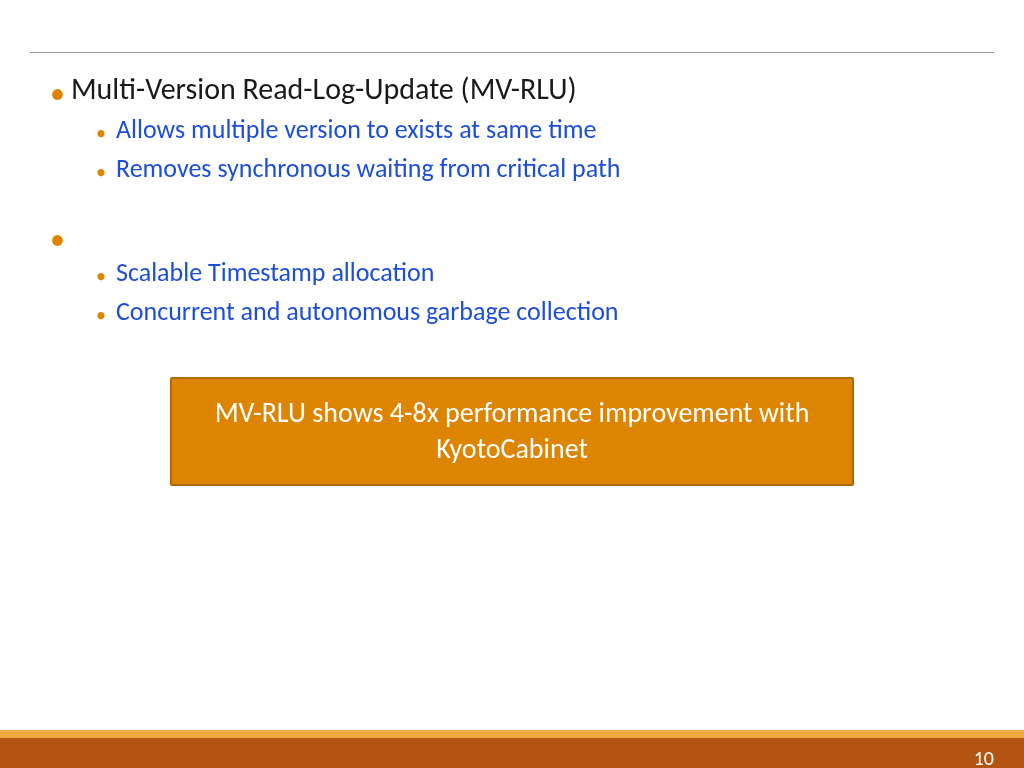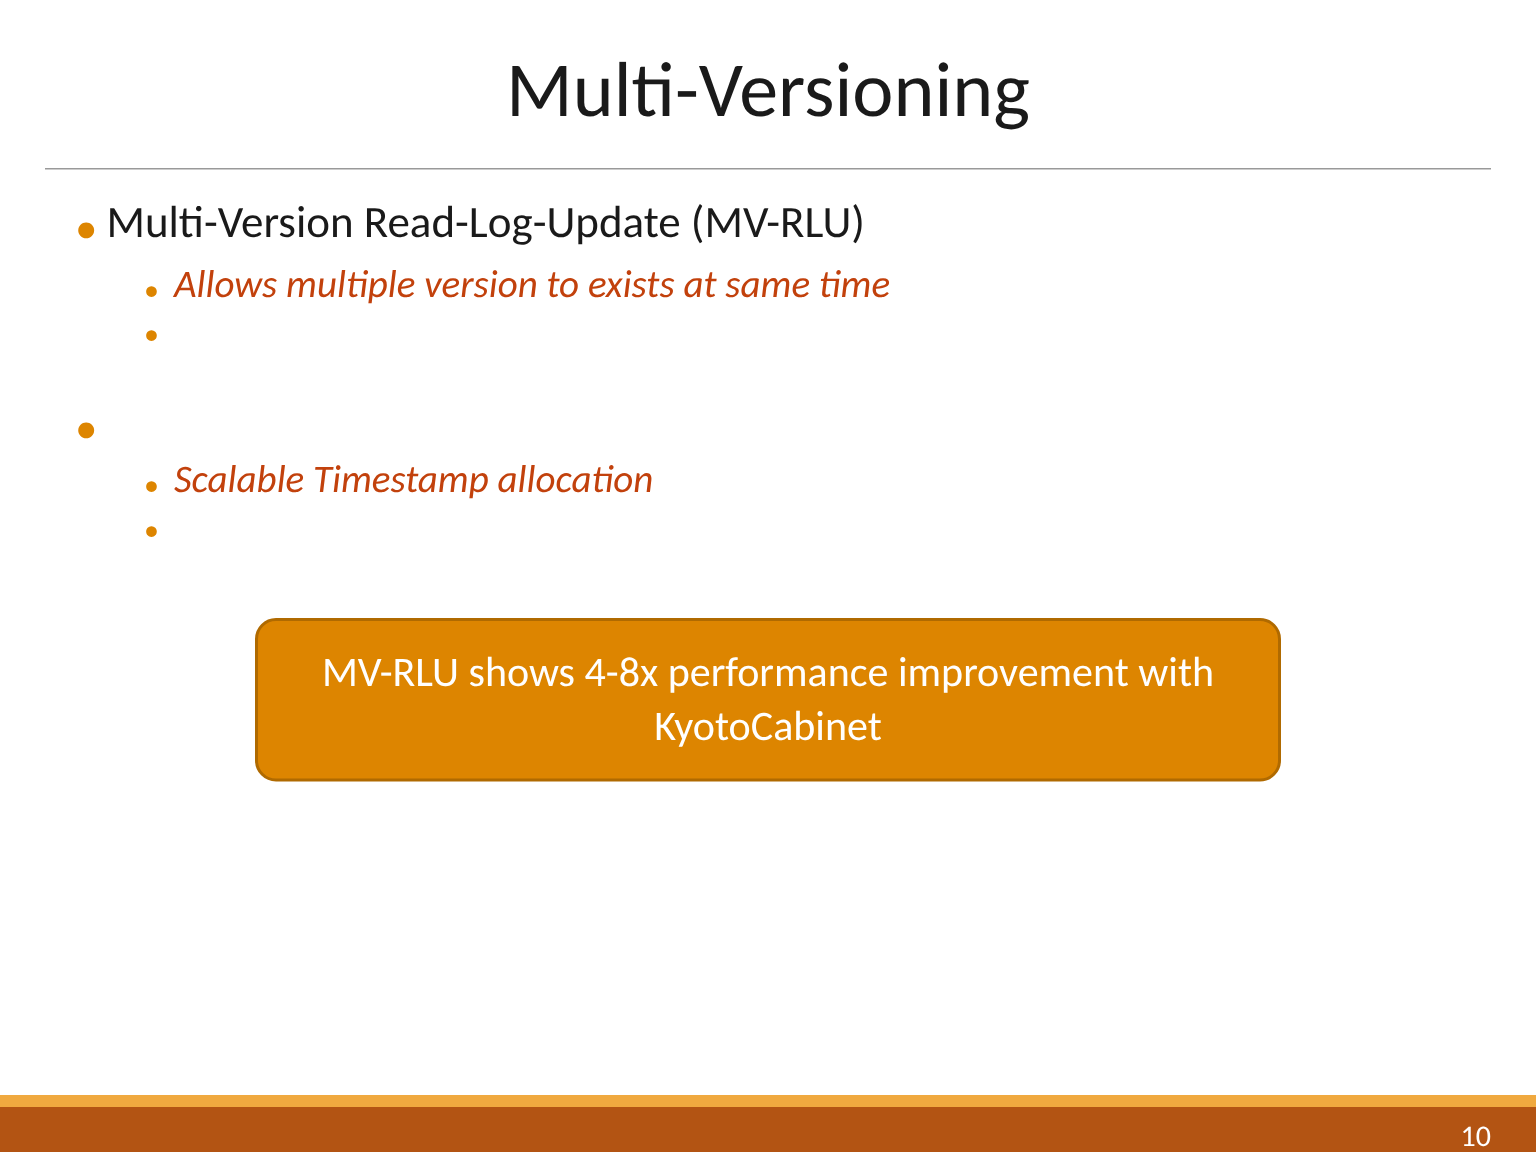--- a/index.html
+++ b/index.html
@@ -59,31 +59,30 @@
     .bullet-l2-marker {
       color: #dd8500;
       font-size: 20px;
       line-height: 1;
       margin-right: 10px;
       position: relative;
       top: 2px;
     }
     .bullet-l2-text {
       font-size: 26px;
-      color: #c2410c;
+      color: #1d4ed8;
       line-height: 1.25;
-      font-style: italic;
     }
     .section-gap {
       height: 20px;
     }
     .callout {
       background: #dd8500;
       border: 2px solid #b06a00;
-      border-radius: 14px;
+      border-radius: 2px;
       color: #ffffff;
       text-align: center;
       padding: 16px 30px;
       margin: 50px 120px 0 120px;
     }
     .callout-text {
       font-size: 28px;
       line-height: 1.3;
     }
     .footer-stripe {
@@ -107,49 +106,50 @@
     }
     .page-num {
       color: #ffffff;
       font-size: 20px;
     }
   </style>
 </head>
 <body>
 
 <div class="title-container">
-  <div class="title-line2">Multi-Versioning</div>
 </div>
 <hr class="title-underline">
 
 <div class="content">
 
   <div class="bullet-l1">
     <span class="bullet-l1-marker">•</span>
     <span class="bullet-l1-text">Multi-Version Read-Log-Update (MV-RLU)</span>
   </div>
   <div class="bullet-l2">
     <span class="bullet-l2-marker">•</span>
     <span class="bullet-l2-text">Allows multiple version to exists at same time</span>
   </div>
   <div class="bullet-l2">
     <span class="bullet-l2-marker">•</span>
+    <span class="bullet-l2-text">Removes synchronous waiting from critical path</span>
   </div>
 
   <div class="section-gap"></div>
 
   <div class="bullet-l1">
     <span class="bullet-l1-marker">•</span>
   </div>
   <div class="bullet-l2">
     <span class="bullet-l2-marker">•</span>
     <span class="bullet-l2-text">Scalable Timestamp allocation</span>
   </div>
   <div class="bullet-l2">
     <span class="bullet-l2-marker">•</span>
+    <span class="bullet-l2-text">Concurrent and autonomous garbage collection</span>
   </div>
 
   <div class="callout">
     <div class="callout-text">MV-RLU shows 4-8x performance improvement with KyotoCabinet</div>
   </div>
 
 </div>
 
 <div class="footer-stripe">
   <div class="stripe-top"></div>

